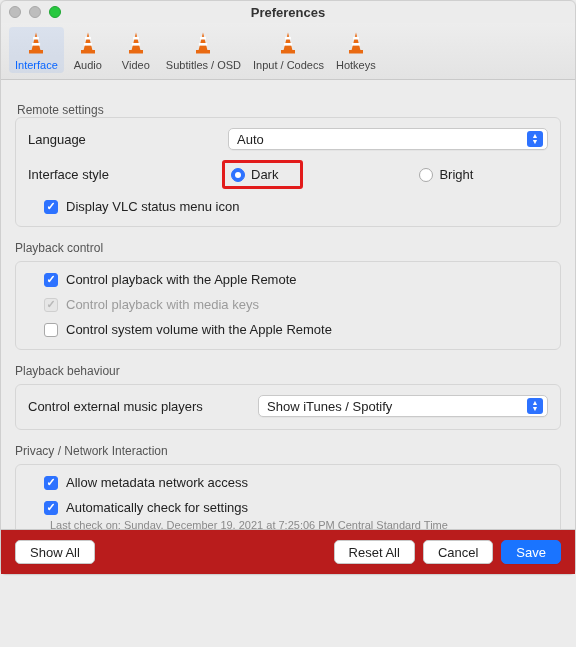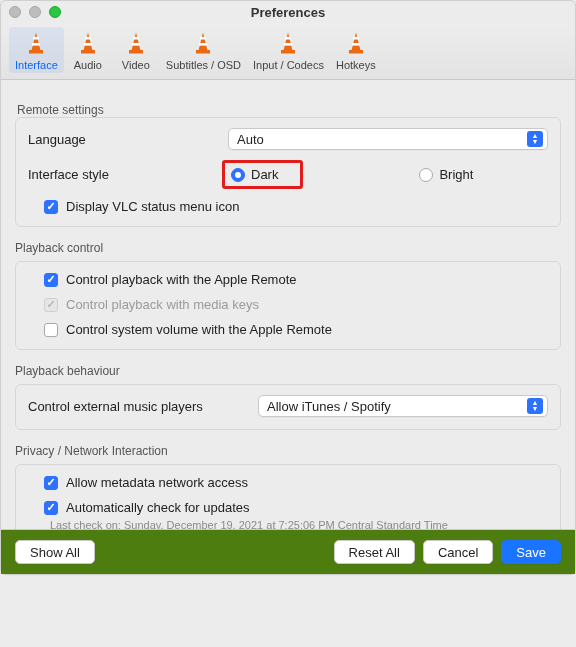--- a/index.html
+++ b/index.html
@@ -156,21 +156,21 @@
     margin-left: 22px;
     margin-top: 4px;
   }
   .section-label {
     font-size: 12px;
     color: #555;
     margin: 0 0 6px 0;
   }
   .footer {
     border-top: 1px solid #c9c9c9;
-    background: #4d7c0f;
+    background: #b91c1c;
     padding: 10px 14px;
     display: flex;
     align-items: center;
   }
   .btn {
     height: 24px;
     padding: 0 14px;
     border: 1px solid #c9c9c9;
     border-radius: 5px;
     background: #fff;
@@ -328,39 +328,39 @@
         </span>
       </div>
     </div>
 
     <div class="section-label">Playback behaviour</div>
     <div class="group">
       <div class="row">
         <div class="label-col" style="width:230px;">Control external music players</div>
         <div class="control-col">
           <div class="select">
-            <span>Allow iTunes / Spotify</span>
+            <span>Show iTunes / Spotify</span>
             <span class="arrows"></span>
           </div>
         </div>
       </div>
     </div>
 
     <div class="section-label">Privacy / Network Interaction</div>
     <div class="group">
       <div class="row">
         <span class="checkbox checked">
           <span class="box"></span>
           <span>Allow metadata network access</span>
         </span>
       </div>
       <div class="row" style="flex-direction:column; align-items:flex-start; margin-bottom:0;">
         <span class="checkbox checked">
           <span class="box"></span>
-          <span>Automatically check for updates</span>
+          <span>Automatically check for settings</span>
         </span>
         <div class="subtext">Last check on: Sunday, December 19, 2021 at 7:25:06 PM Central Standard Time</div>
       </div>
     </div>
 
   </div>
 
   <div class="footer">
     <div class="btn">
         <span>Show All</span>

